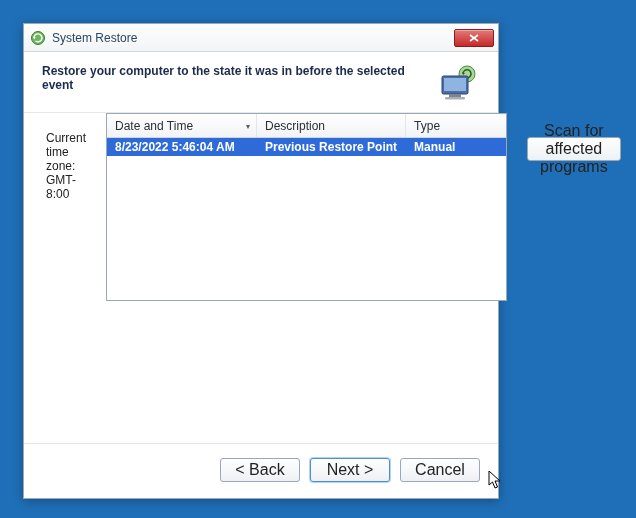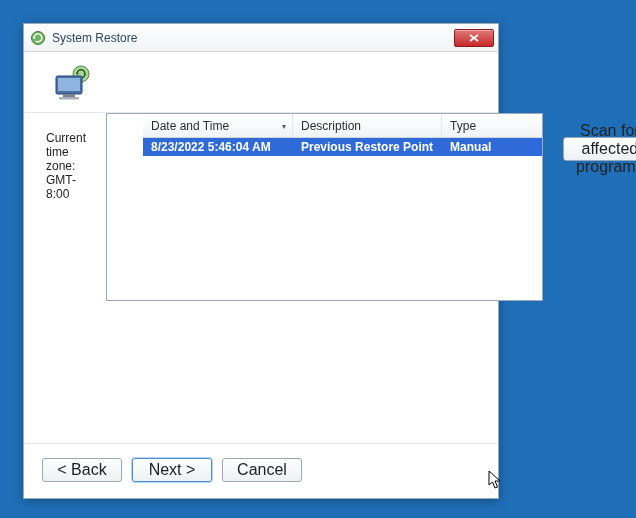--- a/index.html
+++ b/index.html
@@ -93,21 +93,20 @@
     font-size: 12px;
     padding: 18px 0 14px 4px;
   }
   .table-wrap {
     border: 1px solid #9aa8b8;
     background: #fff;
     height: 188px;
     display: flex;
     flex-direction: column;
     margin: 0 20px;
-    padding-left: 36px;
   }
   .thead {
     display: flex;
     height: 24px;
     background: linear-gradient(to bottom,#ffffff,#f1f3f6);
     border-bottom: 1px solid #cfd5dc;
     align-items: center;
     color: #2a2f36;
   }
   .th, .td {
@@ -168,21 +167,21 @@
     justify-content: center;
   }
   .flat-btn.primary {
     border-color: #4a90d9;
     box-shadow: 0 0 0 1px rgba(74,144,217,0.4);
   }
   .footer {
     border-top: 1px solid #e4e7eb;
     padding: 14px 18px 16px 18px;
     display: flex;
-    justify-content: flex-start;
+    justify-content: flex-end;
     gap: 10px;
     align-items: center;
   }
   .cursor {
     position: absolute;
     left: 488px;
     top: 470px;
     width: 16px;
     height: 22px;
     pointer-events: none;
@@ -204,20 +203,21 @@
     </span>
     <span class="title">System Restore</span>
     <div class="close-btn">
       <svg width="10" height="8" viewBox="0 0 10 8">
         <path d="M1 1 L9 7 M9 1 L1 7" stroke="#fff" stroke-width="1.6"></path>
       </svg>
     </div>
   </div>
 
   <div class="header-area">
+    <div class="header-text">Restore your computer to the state it was in before the selected event</div>
     <div class="header-icon">
       <svg viewBox="0 0 44 40" width="44" height="40">
         <circle cx="31" cy="10" r="8" fill="#a9d79a" stroke="#4f8a3d" stroke-width="1"></circle>
         <path d="M27 10 A4 4 0 1 1 28.6 13" fill="none" stroke="#2f5e22" stroke-width="1.5"></path>
         <path d="M26 8.5 L27.4 11 L29 9 Z" fill="#2f5e22"></path>
         <rect x="6" y="12" width="26" height="18" rx="1.5" fill="#4a6fa8" stroke="#2b476f"></rect>
         <rect x="8" y="14" width="22" height="13" fill="#90b4e2"></rect>
         <rect x="13" y="30" width="12" height="3" fill="#7b8490"></rect>
         <rect x="9" y="33" width="20" height="2.5" rx="1" fill="#a8afb8"></rect>
       </svg>

